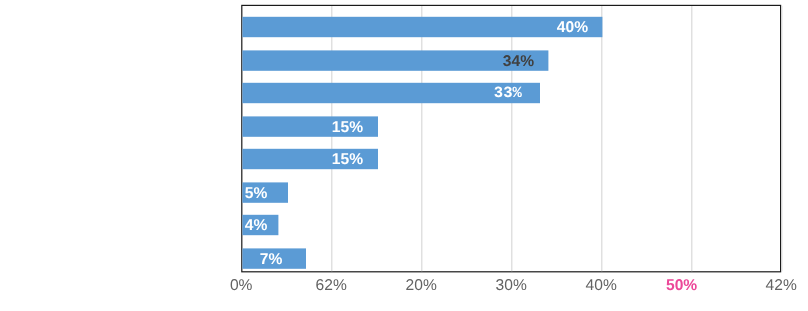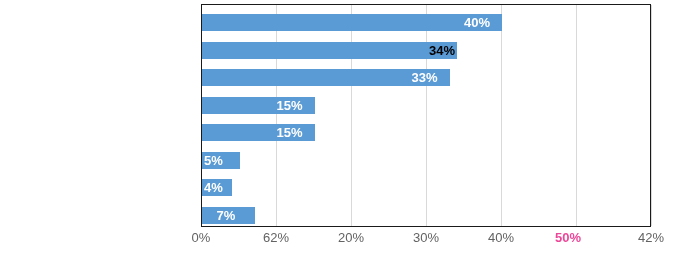--- a/index.html
+++ b/index.html
@@ -111,25 +111,25 @@
         <div class="gridline" style="left: 374px;"></div>
         <div class="gridline" style="left: 449px;"></div>
       </div>
     <div>
         <div class="bar-row" style="top: 9px; width: 450px;">
           <div class="bar" style="width: 300px; background: rgb(91, 155, 213);"></div>
           <span class="bar-value" style="color: rgb(255, 255, 255); left: 262px;">40%</span>
         </div>
         <div class="bar-row" style="top: 36.5px; width: 450px;">
           <div class="bar" style="width: 255px; background: rgb(91, 155, 213);"></div>
-          <span class="bar-value" style="color: #000000; left: 227px;">34%</span>
+          <span class="bar-value" style="color: #404040; left: 217px;">34%</span>
         </div>
         <div class="bar-row" style="top: 64px; width: 450px;">
           <div class="bar" style="width: 247.5px; background: rgb(91, 155, 213);"></div>
-          <span class="bar-value" style="color: rgb(255, 255, 255); left: 209.5px;">33%</span>
+          <span class="bar-value" style="color: rgb(255, 255, 255); left: 209.5px; font-family: Liberation Mono, monospace;">33%</span>
         </div>
         <div class="bar-row" style="top: 91.5px; width: 450px;">
           <div class="bar" style="width: 112.5px; background: rgb(91, 155, 213);"></div>
           <span class="bar-value" style="color: rgb(255, 255, 255); left: 74.5px;">15%</span>
         </div>
         <div class="bar-row" style="top: 119px; width: 450px;">
           <div class="bar" style="width: 112.5px; background: rgb(91, 155, 213);"></div>
           <span class="bar-value" style="color: rgb(255, 255, 255); left: 74.5px;">15%</span>
         </div>
         <div class="bar-row" style="top: 146.5px; width: 450px;">

